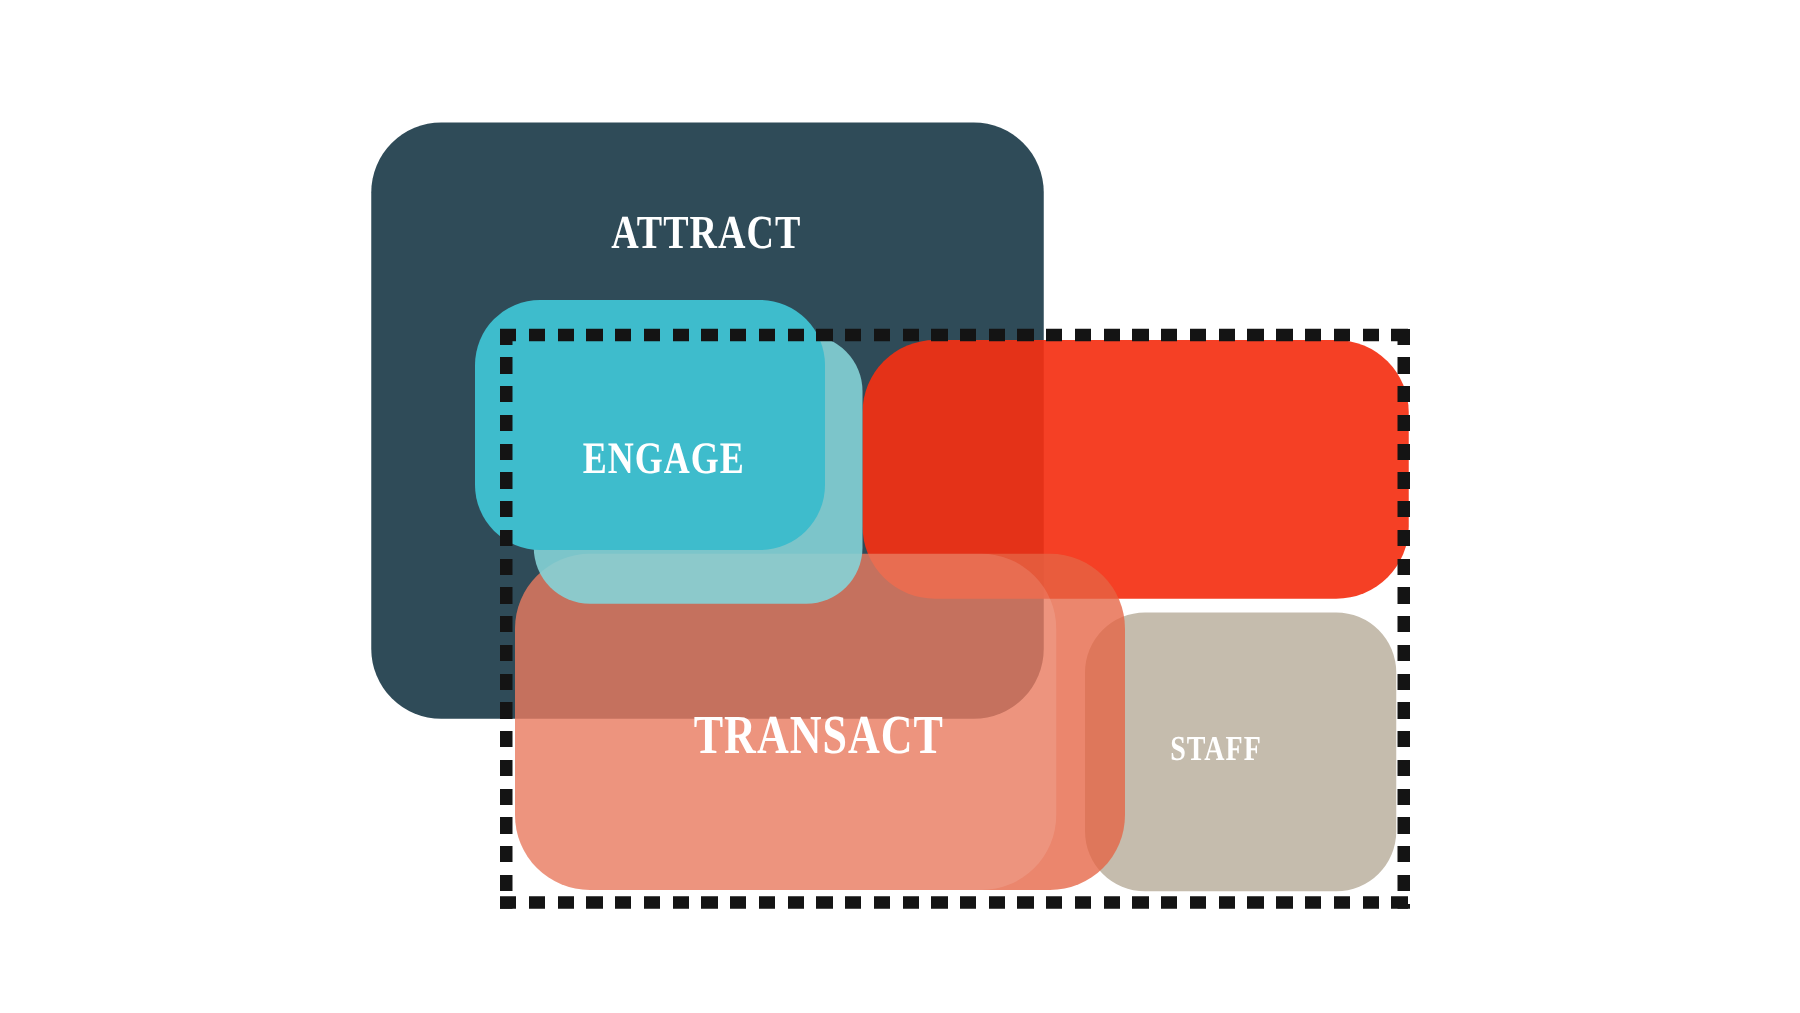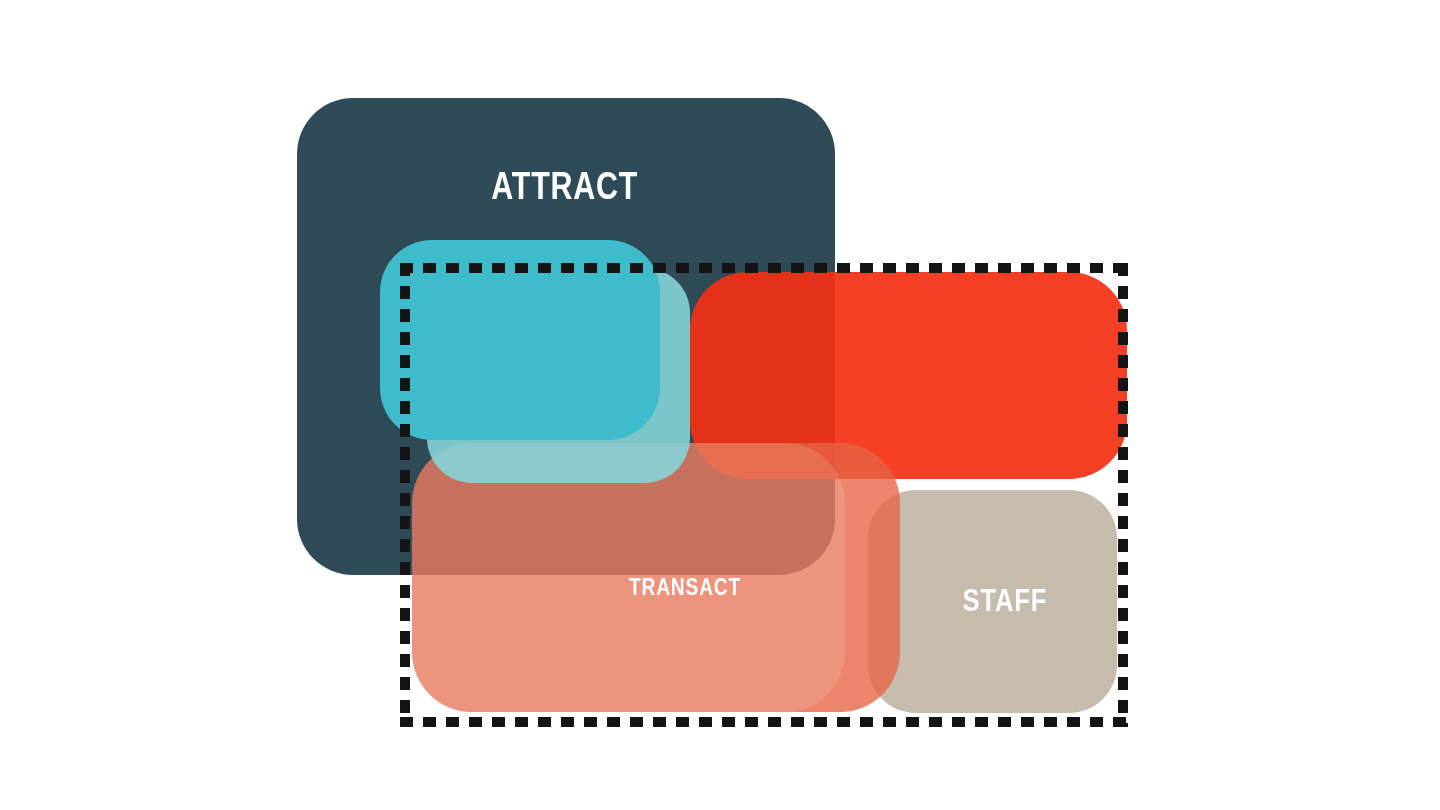--- a/index.html
+++ b/index.html
@@ -6,21 +6,21 @@
     margin: 0;
     padding: 0;
     background: #ffffff;
   }
   .canvas {
     position: relative;
     width: 1440px;
     height: 810px;
     overflow: hidden;
     background: #ffffff;
-    font-family: Liberation Sans, sans-serif;
+    font-family: Liberation Serif, serif;
   }
   .shape {
     position: absolute;
     box-sizing: border-box;
   }
   
   .attract-box   { left:297px; top:98px;  width:538px; height:477px; border-radius:56px; z-index:1; }
   .consult-box   { left:690px; top:272px; width:437px; height:207px; border-radius:58px; z-index:2; }
   .staff-box     { left:868px; top:490px; width:249px; height:223px; border-radius:48px; z-index:3; }
   .transact-box  { left:412px; top:443px; width:488px; height:269px; border-radius:60px; z-index:4; }
@@ -37,22 +37,22 @@
     z-index: 8;
     color: var(--label-color, #ffffff);
     font-weight: 700;
     letter-spacing: 1px;
     white-space: nowrap;
   }
   .label > span { transform: scaleX(0.8); display: inline-block; }
   .attract-label  { left:415px; top:156px; width:300px; height:60px; font-size:38px; }
   .engage-label   { left:406px; top:336px; width:250px; height:60px; font-size:36px; }
   .consult-label  { left:768px; top:346px; width:250px; height:60px; font-size:36px; }
-  .transact-label { left:535px; top:557px; width:300px; height:60px; font-size:24px; }
-  .staff-label    { left:880px; top:570px; width:250px; height:60px; font-size:32px; }
+  .transact-label { left:505px; top:557px; width:300px; height:60px; font-size:44px; }
+  .staff-label    { left:848px; top:570px; width:250px; height:60px; font-size:28px; }
 
   
   .boundary {
     position: absolute;
     left: 400px;
     top: 263px;
     width: 728px;
     height: 464px;
     z-index: 9;
     pointer-events: none;
@@ -88,20 +88,23 @@
 
   <div class="shape transact-glare" style="background-color: rgba(255, 255, 255, 0.12);"></div>
 
   <div class="shape engage-under" style="background-color: rgba(133, 211, 215, 0.9);"></div>
 
   <div class="shape engage-box" style="background-color: rgb(62, 188, 204);"></div>
 
   <div class="label attract-label">
     <span>ATTRACT</span>
   </div>
+  <div class="label engage-label">
+    <span>ENGAGE</span>
+  </div>
   <div class="label transact-label">
     <span>TRANSACT</span>
   </div>
   <div class="label staff-label">
     <span>STAFF</span>
   </div>
 
   <div class="boundary" style="--dash-color: #141414;">
     <div class="edge h top"></div>
     <div class="edge h bottom"></div>

